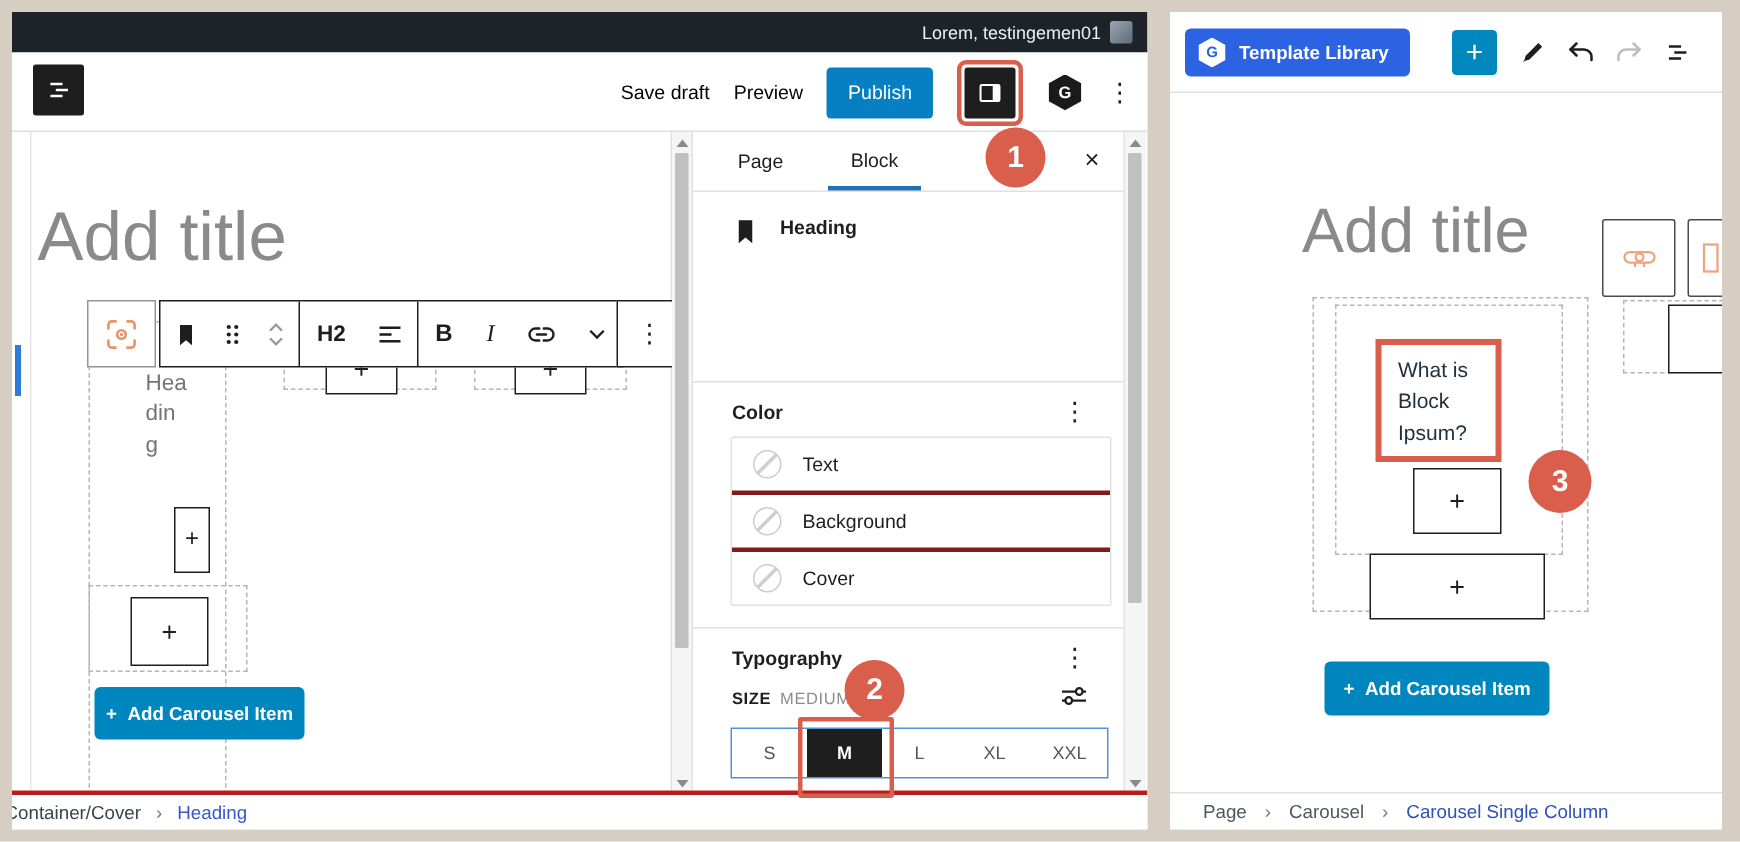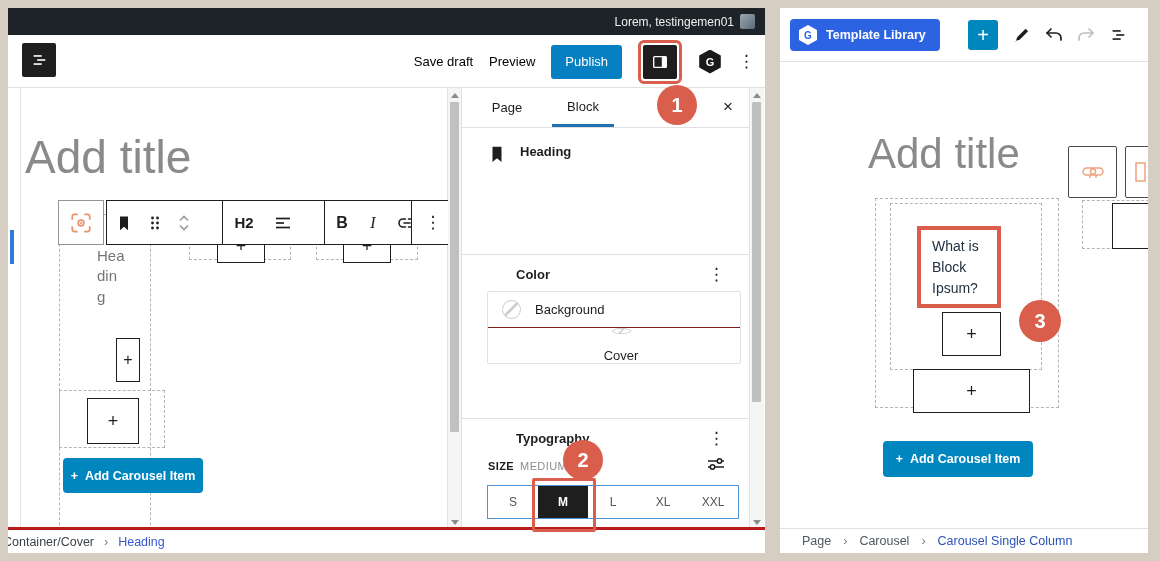--- a/index.html
+++ b/index.html
@@ -28,21 +28,21 @@
 
   .canvas{position:absolute;left:12px;top:80px;width:427px;height:442px;background:#fff;border-left:1px solid #e5e5e5;overflow:hidden;}
   .bluestrip{position:absolute;left:2px;top:222px;width:4px;height:34px;background:#2b7cd8;}
   .addtitle{position:absolute;color:#8a8a8a;font-size:46px;font-weight:400;}
   .canvas .addtitle{left:4px;top:42px;}
   .blk-toolbar{position:absolute;top:112px;height:43px;display:flex;align-items:stretch;background:#fff;z-index:10;}
   .tb-main{left:85px;border:1px solid #1e1e1e;}
   .tb-parent{left:37px;width:44px;border:1px solid #949494;display:flex;align-items:center;justify-content:center;}
   .tb-kebab{left:390px;width:42px;border:1px solid #1e1e1e;display:flex;align-items:center;justify-content:center;}
   .tb-seg{display:flex;align-items:center;}
-  .tb-seg + .tb-seg{border-left:1px solid #1e1e1e;margin-left:23px;}
+  .tb-seg + .tb-seg{border-left:1px solid #1e1e1e;}
   .tb-it{display:flex;align-items:center;justify-content:center;height:100%;cursor:pointer;}
   .h2label{font-weight:bold;font-size:15px;color:#1e1e1e;}
   .bold-b{font-weight:bold;font-size:16px;color:#1e1e1e;}
   .ital-i{font-style:italic;font-size:16px;color:#1e1e1e;font-family:"Liberation Serif",serif;}
   .dashed{position:absolute;border:1px dashed #b5b5b5;}
   .plusbox{position:absolute;background:#fff;border:1.3px solid #1e1e1e;display:flex;align-items:center;justify-content:center;color:#1e1e1e;font-size:18px;cursor:pointer;}
   .vheading{position:absolute;left:76px;top:158px;width:28px;color:#757575;font-size:15px;line-height:1.35;word-break:break-all;}
   .addcar{position:absolute;background:#0086bf;color:#fff;border:none;border-radius:4px;font-size:12.5px;font-weight:bold;display:flex;align-items:center;justify-content:center;gap:7px;cursor:pointer;font-family:inherit;}
   .scrollbar{position:absolute;background:#f5f5f5;border-left:1px solid #e3e3e3;width:14px;}
   .sb-thumb{position:absolute;left:2px;width:9px;background:#c0c0c0;border-radius:1px;cursor:pointer;}
@@ -52,25 +52,25 @@
 
   .sidebar{position:absolute;left:453px;top:80px;width:288px;height:442px;background:#fff;border-left:1px solid #e0e0e0;box-sizing:border-box;}
   .tabsrow{position:absolute;left:0;top:0;width:100%;height:40px;border-bottom:1px solid #e0e0e0;display:flex;align-items:stretch;box-sizing:border-box;}
   .tab{display:flex;align-items:center;justify-content:center;width:62px;font-size:13px;color:#1e1e1e;cursor:pointer;margin-left:14px;box-sizing:border-box;}
   .tab.active{border-bottom:3px solid #2271b1;font-weight:500;}
   .closex{position:absolute;right:16px;top:9px;font-size:17px;color:#1e1e1e;cursor:pointer;}
   .blockcard{position:absolute;left:26px;top:56px;display:flex;gap:14px;}
   .bc-title{font-size:13px;font-weight:bold;color:#1e1e1e;margin-bottom:8px;}
   .bc-desc{font-size:12px;color:#757575;line-height:1.5;width:198px;}
   .divider{position:absolute;left:0;width:100%;height:1px;background:#e0e0e0;}
-  .panelhead{position:absolute;left:26px;right:24px;display:flex;justify-content:space-between;align-items:center;margin-left:28px;}
+  .panelhead{position:absolute;left:26px;right:24px;display:flex;justify-content:space-between;align-items:center;}
   .panel-title{font-size:13px;font-weight:bold;color:#1e1e1e;}
   .colorgroup{position:absolute;left:25px;top:203px;width:252px;border:1px solid #e2e2e2;border-radius:2px;}
   .colorrow{height:35px;display:flex;align-items:center;gap:14px;padding-left:14px;cursor:pointer;}
-  .colorrow + .colorrow{border-top:1px solid #7f1d1d;flex-direction:column;}
+  .colorrow + .colorrow{border-top:3px solid #7f1d1d;}
   .nocolor{width:19px;height:19px;border-radius:50%;border:1px solid #ccc;box-sizing:border-box;background:linear-gradient(135deg,transparent 44%,#d0d0d0 44%,#d0d0d0 54%,transparent 54%);}
   .colorlabel{font-size:13px;color:#1e1e1e;}
   .sizerow{position:absolute;left:26px;top:372px;display:flex;align-items:baseline;gap:6px;}
   .sizelabel{font-size:11px;font-weight:bold;color:#1e1e1e;letter-spacing:.4px;}
   .sizeval{font-size:11px;color:#8d8d8d;letter-spacing:.4px;}
   .sizegroup{position:absolute;left:25px;top:397px;width:252px;height:34px;border:1.5px solid #4f94d4;display:flex;box-sizing:border-box;}
   .sizebtn{flex:1;display:flex;align-items:center;justify-content:center;font-size:12px;color:#555;cursor:pointer;}
   .sizebtn.sel{background:#1e1e1e;color:#fff;font-weight:bold;}
   .mhl{position:absolute;left:70px;top:390px;width:58px;height:48px;border:3px solid #d95f4c;border-radius:2px;z-index:30;pointer-events:none;}
   .badge.b2{left:555px;top:432px;}
@@ -259,20 +259,24 @@
 
       <div class="divider" style="top:166px;"></div>
 
       <div class="panelhead" style="top:178px;">
         <span class="panel-title">Color</span>
         <span class="kebab">⋮</span>
       </div>
       <div class="colorgroup">
         <div class="colorrow">
           <span class="nocolor"></span>
+          <span class="colorlabel">Text</span>
+        </div>
+        <div class="colorrow">
+          <span class="nocolor"></span>
           <span class="colorlabel">Background</span>
         </div>
         <div class="colorrow">
           <span class="nocolor"></span>
           <span class="colorlabel">Cover</span>
         </div>
       </div>
 
       <div class="divider" style="top:330px;"></div>
 

